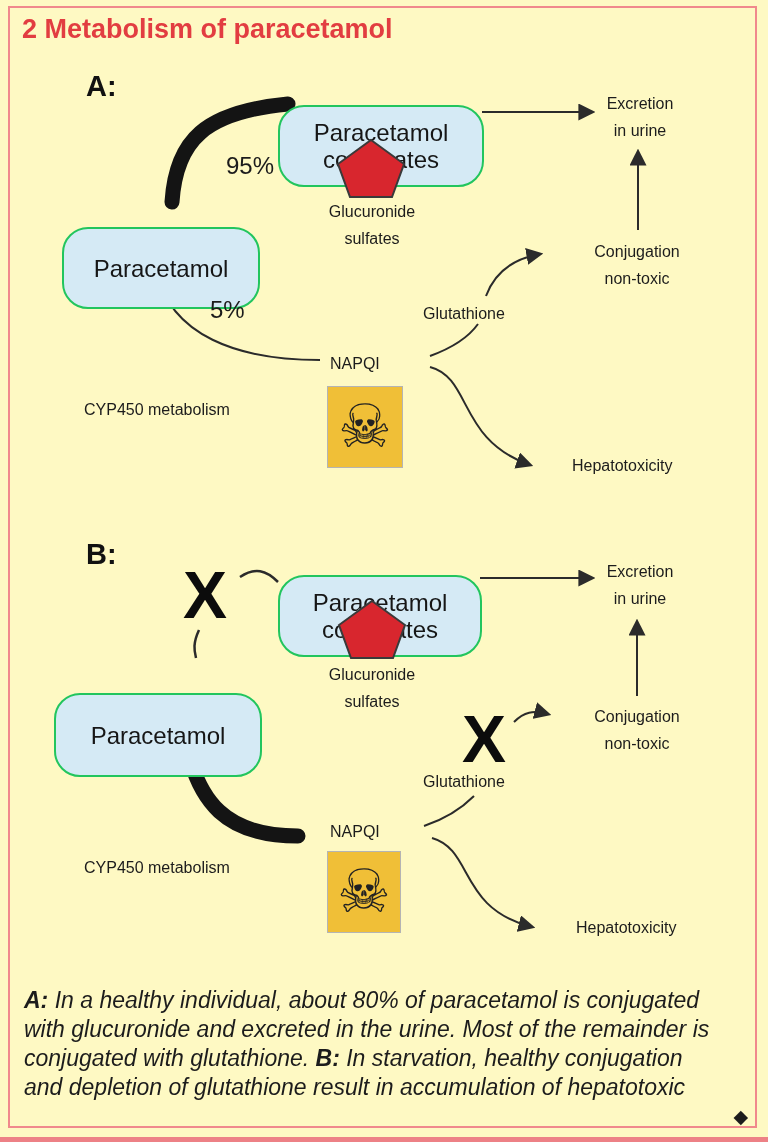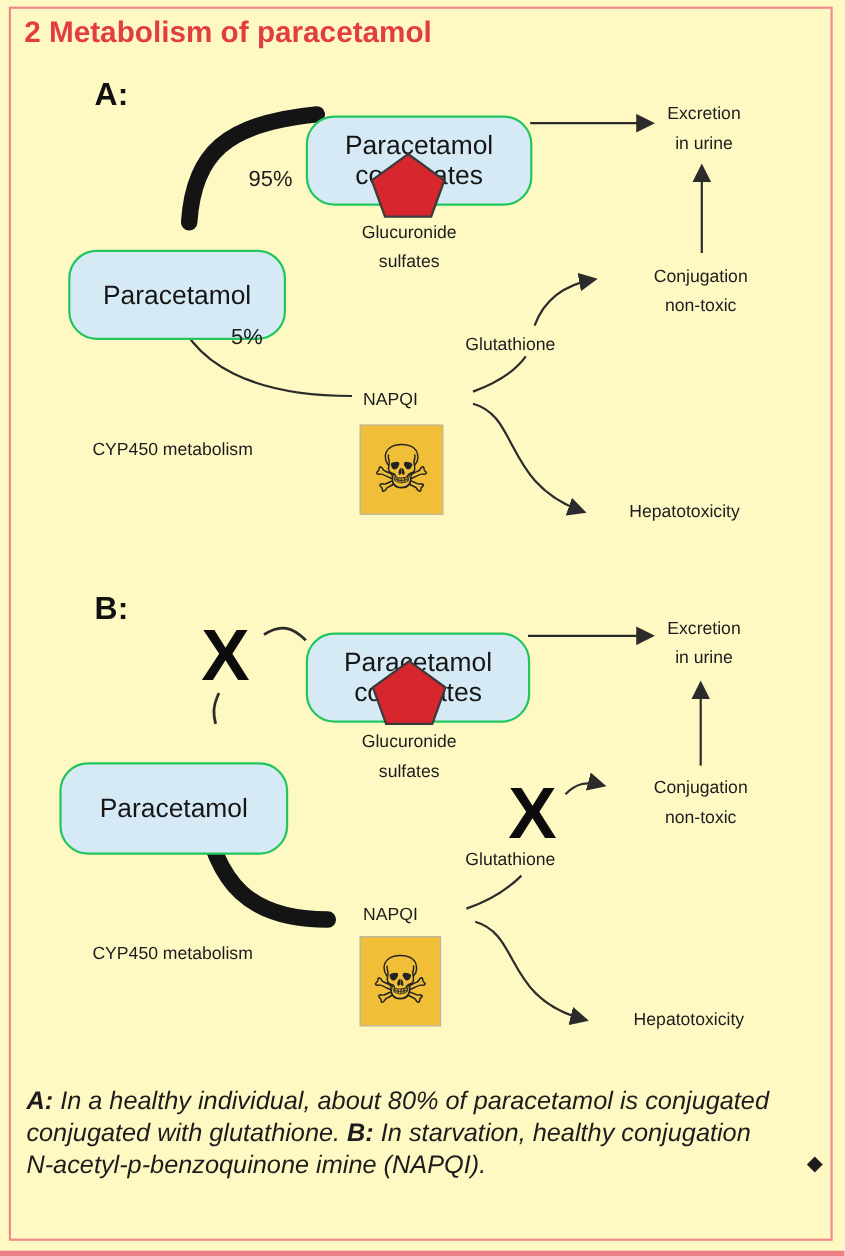--- a/index.html
+++ b/index.html
@@ -13,21 +13,21 @@
   .svg-under,.svg-over{position:absolute;left:0;top:0;pointer-events:none;}
   .svg-over{z-index:5;}
   .node{
     position:absolute;z-index:3;background:#d5eaf5;border:2px solid #22c55e;border-radius:26px;
     display:flex;align-items:center;justify-content:center;text-align:center;
     font-size:24px;line-height:27px;white-space:pre-line;color:#161616;margin-top:35px;
   }
   .sec-label{position:absolute;z-index:3;font-size:29px;font-weight:bold;color:#111;}
   .lbl{position:absolute;z-index:3;font-size:16px;line-height:27px;color:#1c1c1c;white-space:pre-line;}
   .lbl.center{text-align:center;}
-  .pct{position:absolute;z-index:3;font-size:20px;color:#1c1c1c;}
+  .pct{position:absolute;z-index:3;font-size:24px;color:#1c1c1c;}
   .xmark{position:absolute;z-index:6;font-size:66px;font-weight:bold;color:#0c0c0c;line-height:1;font-family:"Liberation Sans",sans-serif;}
   .skull{
     position:absolute;z-index:3;background:#f0bf37;border:1px solid #b4b4b4;
     display:flex;align-items:center;justify-content:center;
     font-size:60px;color:#222;line-height:1;
   }
   .caption{position:absolute;left:24px;top:986px;width:726px;z-index:3;
     font-size:23px;font-style:italic;color:#1c1c1c;}
   .caption .cline{white-space:nowrap;line-height:29px;height:29px;}
   .caption b{font-weight:bold;}
@@ -114,18 +114,20 @@
     <span>☠</span>
   </div>
 
   <svg class="svg-over" width="768" height="1142" viewBox="0 0 768 1142">
     <polygon points="371,140 404,164 392,197 350,197 338,164" fill="#d8262e" stroke="#3a3a3a" stroke-width="2"></polygon>
     <polygon points="372,601 405,625 393,658 351,658 339,625" fill="#d8262e" stroke="#3a3a3a" stroke-width="2"></polygon>
   </svg>
 
   <div class="caption">
     <div class="cline"><b>A:</b><span> In a healthy individual, about 80% of paracetamol is conjugated</span></div>
+    <div class="cline"><span>with glucuronide and excreted in the urine. Most of the remainder is</span></div>
     <div class="cline"><span>conjugated with glutathione. </span><b>B:</b><span> In starvation, healthy conjugation</span></div>
-    <div class="cline"><span class="diamond">◆</span><span>N-acetyl-p-benzoquinone imine (NAPQI).</span></div>
+    <div class="cline"><span>and depletion of glutathione result in accumulation of hepatotoxic</span></div>
+    <div class="cline"><span class="diamond">◆</span></div>
   </div>
 
   <div class="footer-bar"></div>
 </div>
 
 </body></html>

